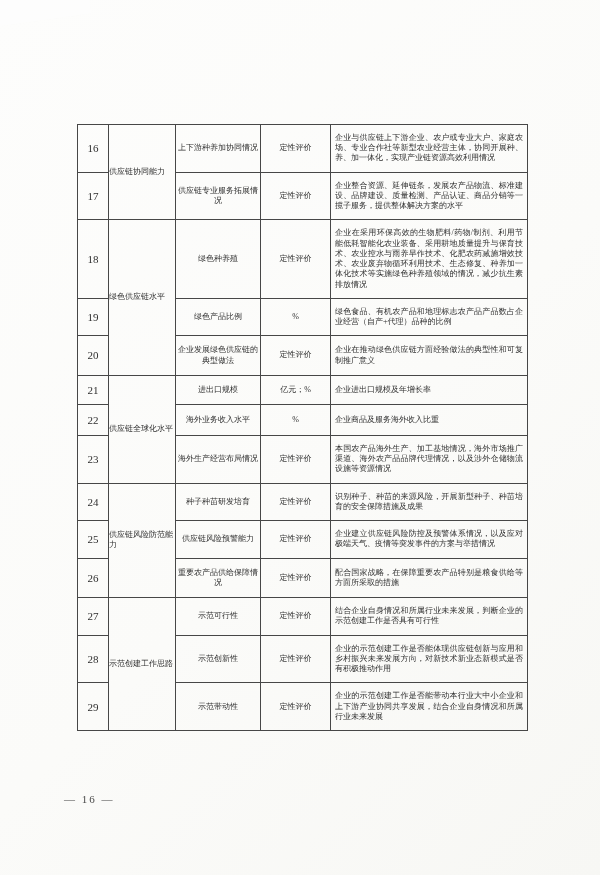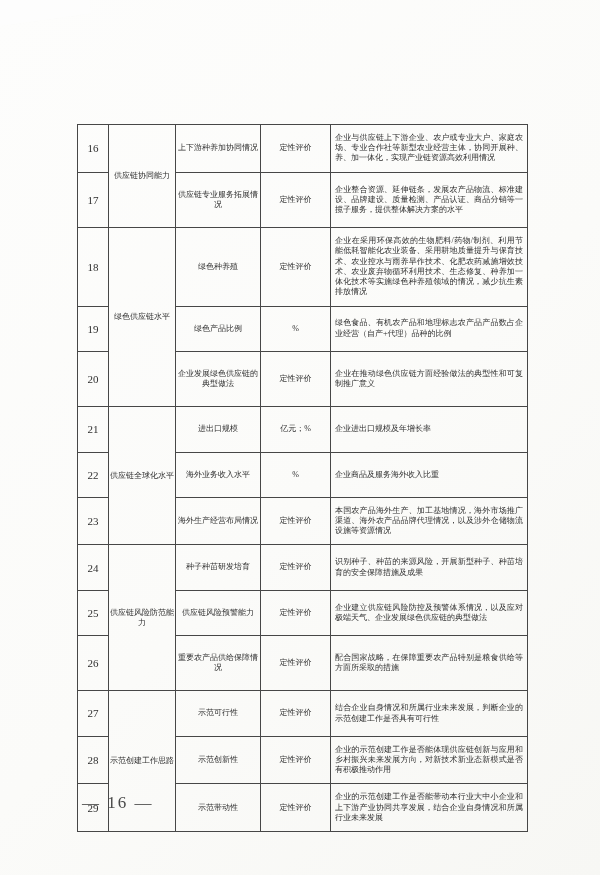--- a/index.html
+++ b/index.html
@@ -41,38 +41,38 @@
   col.c-typ  { width: 70px; }
   col.c-desc { width: 197px; }
   td {
     border: 1px solid #474747;
     vertical-align: middle;
     font-size: 8px;
     line-height: 1.28;
     overflow: hidden;
   }
   td.no   { text-align: center; font-size: 11px; padding: 1px; }
-  td.cat  { text-align: center; padding: 13px 0; letter-spacing: 0; }
-  td.ind  { text-align: center; padding: 17px 2px; }
+  td.cat  { padding: 13px 0; letter-spacing: 0; }
+  td.ind  { text-align: center; padding: 9px 2px; }
   td.typ  { text-align: center; padding: 1px 2px; }
   td.desc { text-align: left; padding: 8px 4px; text-align: justify; }
   tr.h40 { height: 40px; }
   tr.h70 { height: 70px; }
   tr.h34 { height: 34px; }
   tr.h28 { height: 28px; }
   tr.h29 { height: 29px; }
   tr.h31 { height: 31px; }
   tr.h36 { height: 36px; }
   tr.h30 { height: 30px; }
   tr.h35 { height: 35px; }
   .page-number {
     position: absolute;
-    left: 82px;
+    left: 64px;
     top: 793px;
-    font-size: 17px;
+    font-size: 11px;
     color: #4a4a4a;
     letter-spacing: 2px;
   }
 </style>
 </head>
 <body>
 
 <div class="page">
   <div class="scan-edge"></div>
 
@@ -141,21 +141,21 @@
           <td class="no">24</td>
           <td class="cat" rowspan="3">供应链风险防范能力</td>
           <td class="ind">种子种苗研发培育</td>
           <td class="typ">定性评价</td>
           <td class="desc">识别种子、种苗的来源风险，开展新型种子、种苗培育的安全保障措施及成果</td>
         </tr>
         <tr class="h30">
           <td class="no">25</td>
           <td class="ind">供应链风险预警能力</td>
           <td class="typ">定性评价</td>
-          <td class="desc">企业建立供应链风险防控及预警体系情况，以及应对极端天气、企业发展绿色供应链的典型做法</td>
+          <td class="desc">企业建立供应链风险防控及预警体系情况，以及应对极端天气、疫情等突发事件的方案与举措情况</td>
         </tr>
         <tr class="h30">
           <td class="no">26</td>
           <td class="ind">重要农产品供给保障情况</td>
           <td class="typ">定性评价</td>
           <td class="desc">配合国家战略，在保障重要农产品特别是粮食供给等方面所采取的措施</td>
         </tr>
         <tr class="h29">
           <td class="no">27</td>
           <td class="cat" rowspan="3">示范创建工作思路</td>

